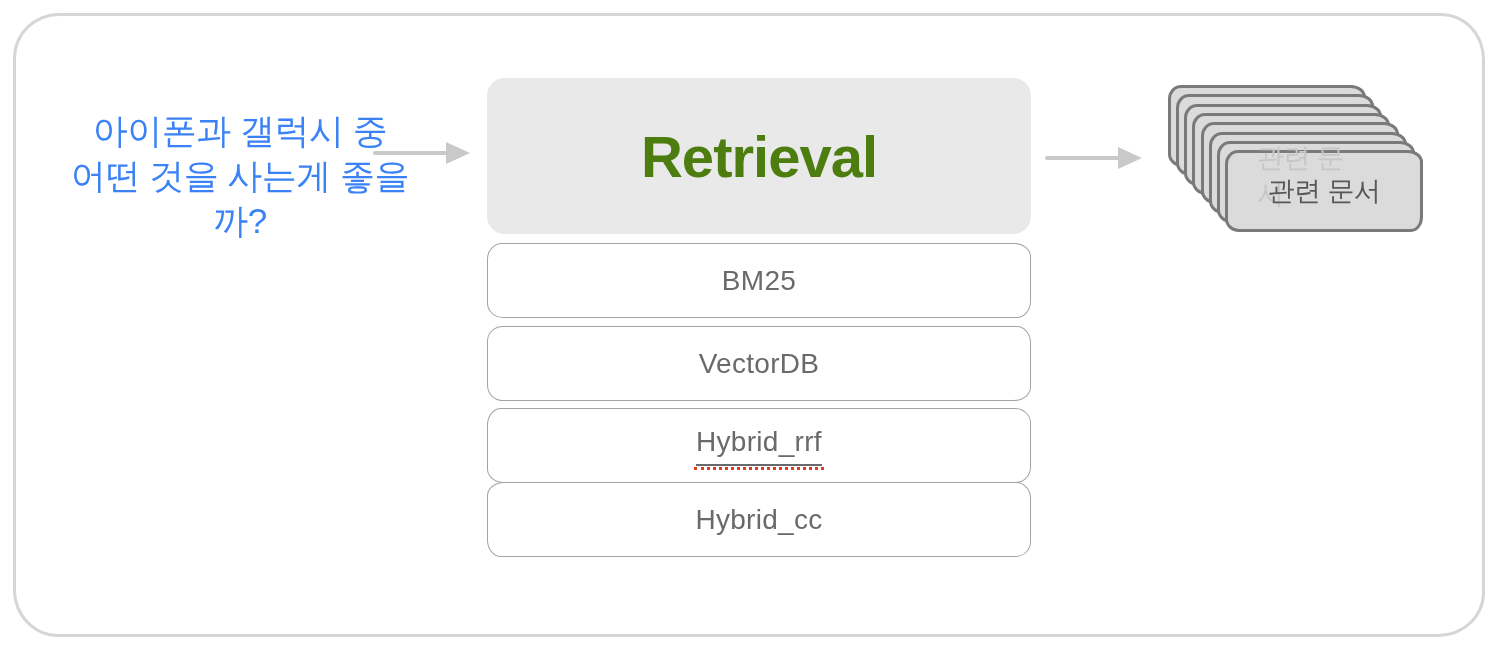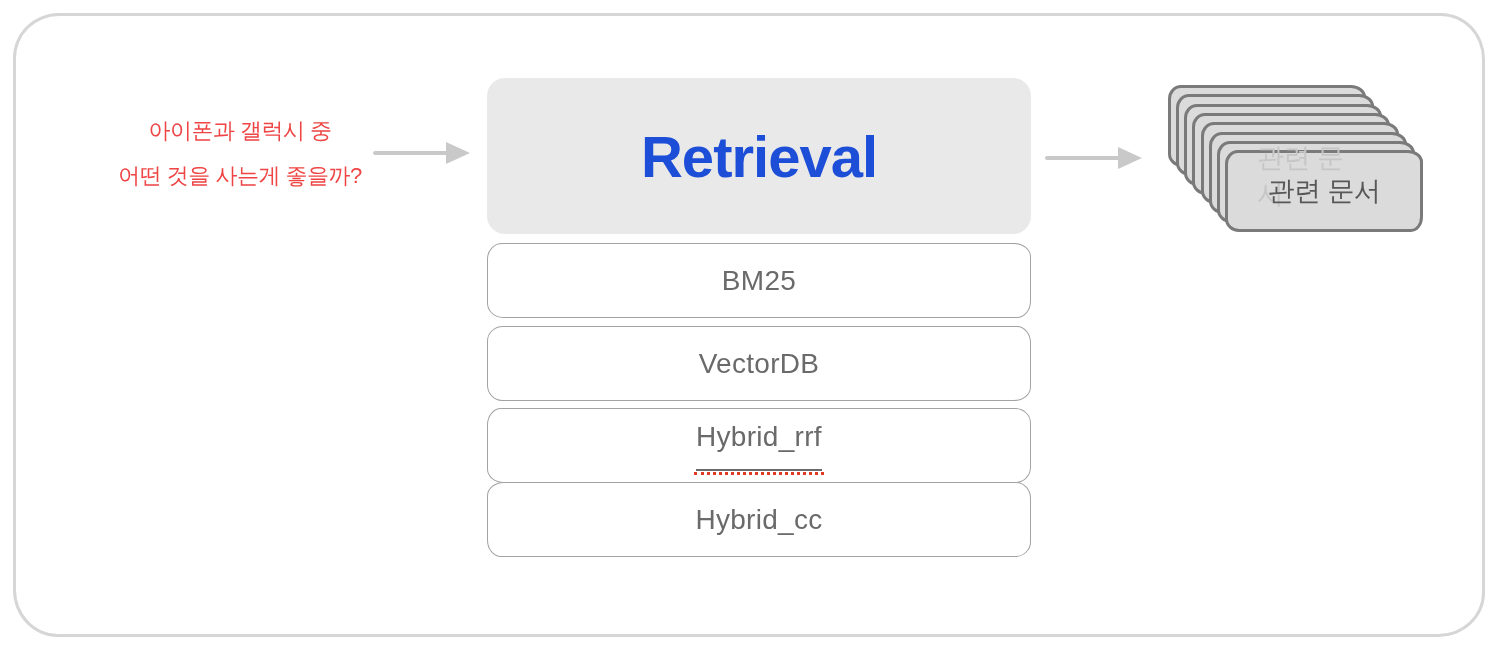--- a/index.html
+++ b/index.html
@@ -15,60 +15,60 @@
   .frame {
     position: absolute; left: 13px; top: 13px;
     width: 1472px; height: 624px;
     border: 3px solid #d6d6d6;
     border-radius: 46px 44px 47px 45px / 45px 46px 44px 47px;
   }
 
   
   .question {
     position: absolute; left: 60px; top: 108px; width: 360px;
-    text-align: center; color: #ef4444;
-    font-size: 22px; line-height: 45px; font-weight: 400;
+    text-align: center; color: #3b82f6;
+    font-size: 35px; line-height: 45px; font-weight: 400;
     letter-spacing: -0.5px;
   }
 
   
   .arrow { position: absolute; }
   .arrow-left  { left: 373px; top: 137px; }
   .arrow-right { left: 1045px; top: 142px; }
 
   
   .retrieval {
     position: absolute; left: 487px; top: 78px;
     width: 544px; height: 156px;
     background: #e9e9e9; border-radius: 18px;
     display: flex; align-items: center; justify-content: center;
   }
   .retrieval-title {
-    color: #1d4ed8; font-size: 58px; font-weight: 700;
+    color: #4d7c0f; font-size: 58px; font-weight: 700;
     letter-spacing: -1px;
   }
 
   
   .method {
     position: absolute; left: 487px; width: 544px; height: 75px;
     background: #ffffff;
     border: 1px solid #a3a3a3;
     display: flex; align-items: center; justify-content: center;
     color: #6a6a6a; font-size: 28px; letter-spacing: 0.3px;
   }
   .method-0 { top: 243px; border-radius: 15px 17px 14px 16px / 16px 14px 17px 15px; }
   .method-1 { top: 326px; border-radius: 16px 14px 17px 15px / 15px 17px 14px 16px; }
   .method-2 { top: 408px; border-radius: 14px 16px 15px 17px / 17px 15px 16px 14px; }
   .method-3 { top: 482px; border-radius: 17px 15px 16px 14px / 14px 16px 15px 17px; text-align: right; }
 
   
   .misspelled {
     position: relative;
     border-bottom: 2px solid #6a6a6a;
-    padding-bottom: 16px;
+    padding-bottom: 6px;
   }
   .misspelled::after {
     content: ""; position: absolute; left: -2px; right: -2px; bottom: -6px;
     border-bottom: 3px dotted #e03a22;
   }
 
   
   .stack { position: absolute; left: 1168px; top: 85px; width: 255px; height: 152px; }
   .card {
     position: absolute; width: 198px; height: 82px;

